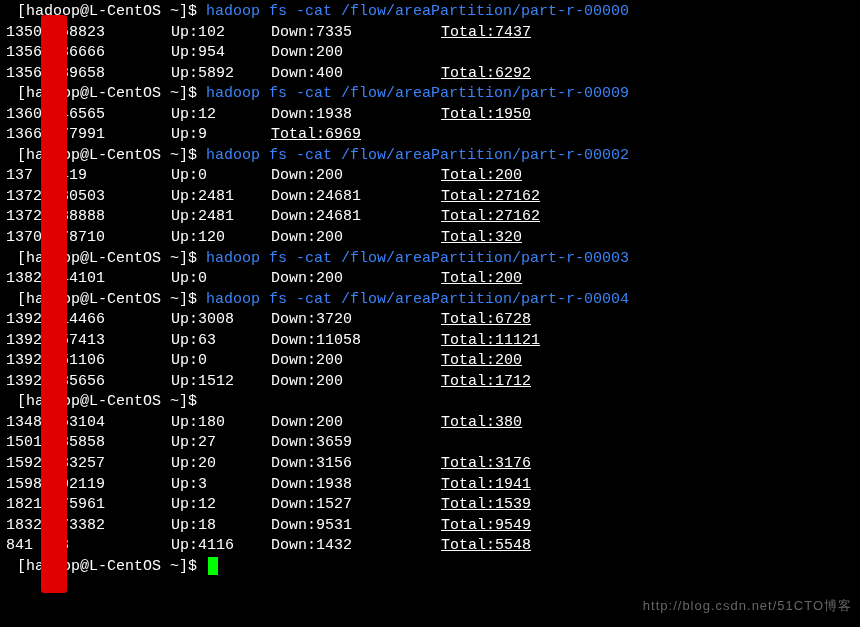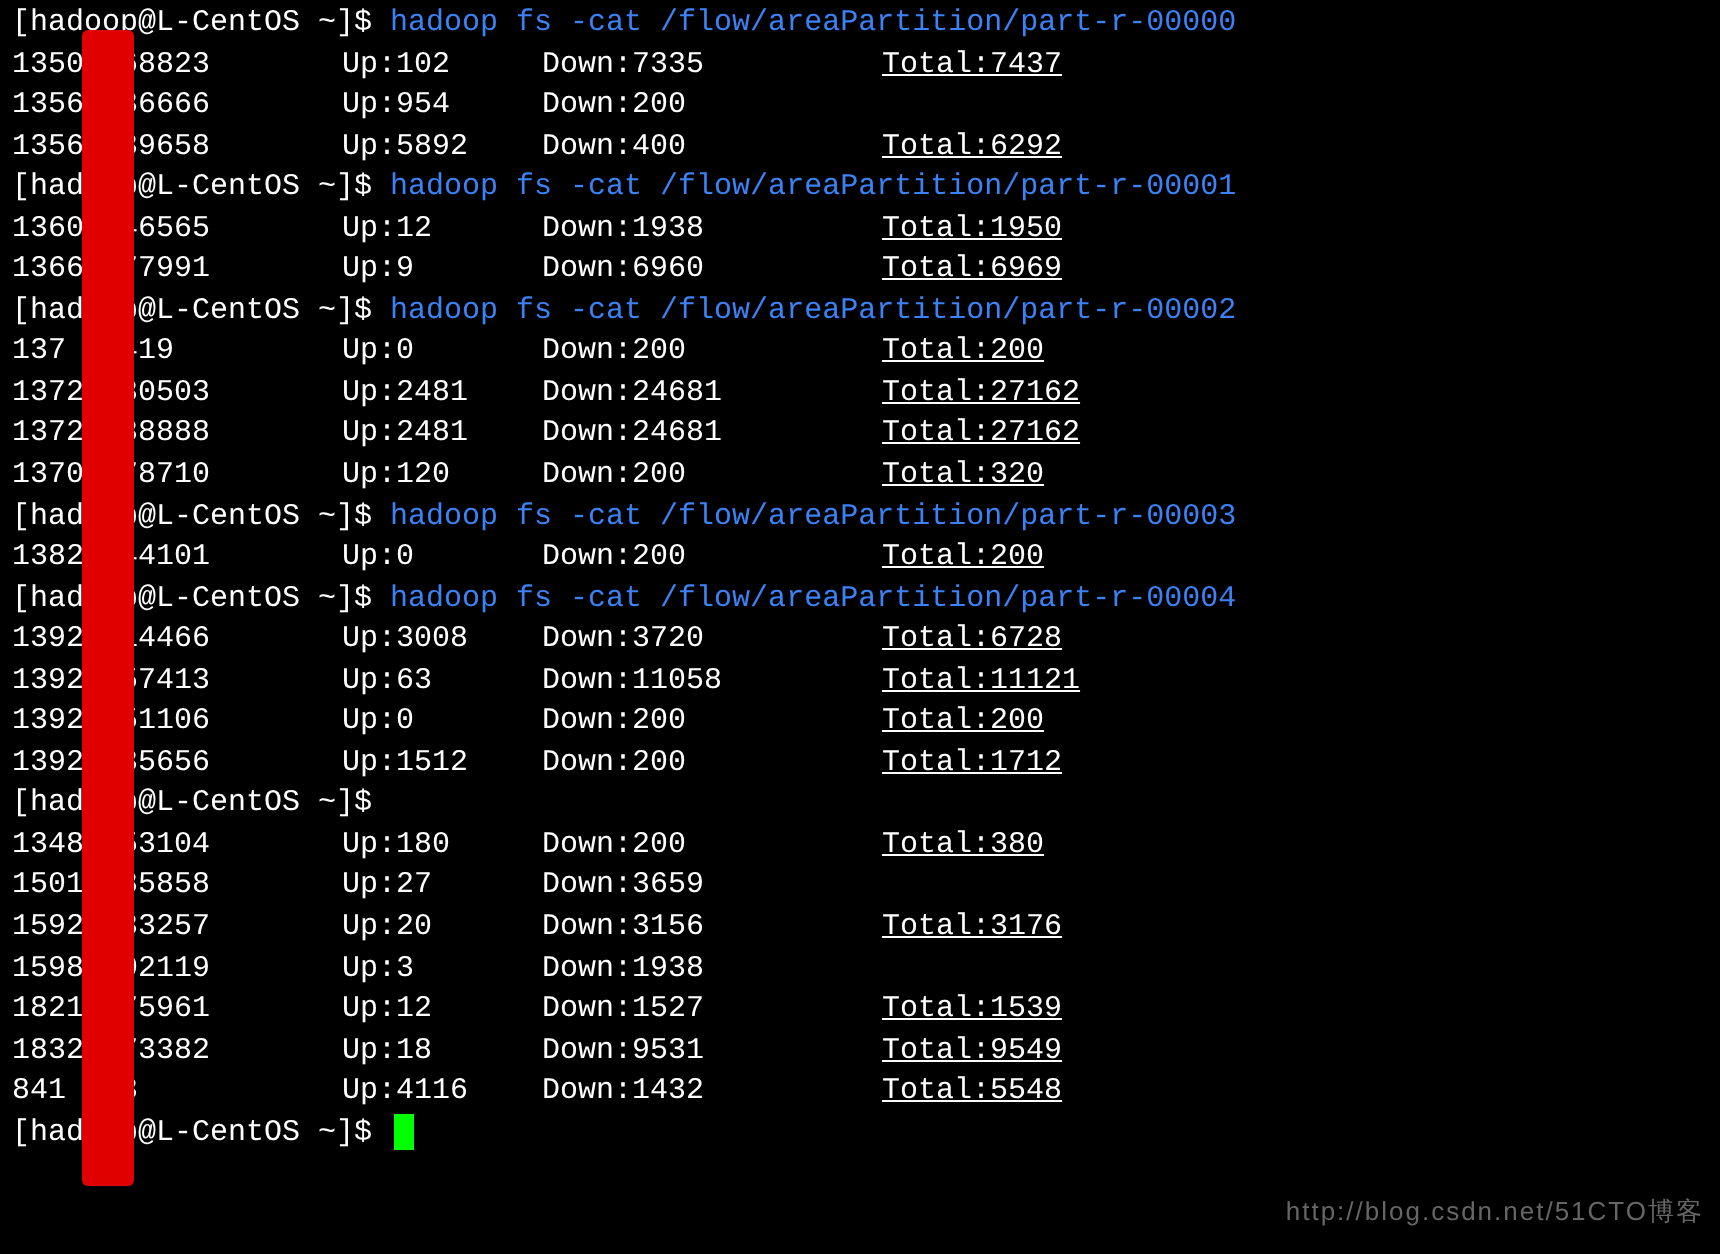--- a/index.html
+++ b/index.html
@@ -18,20 +18,21 @@
       line-height: 1.37;
       position: relative;
       overflow: hidden;
     }
     .line {
       white-space: pre;
       display: flex;
     }
     .prompt {
       color: #fff;
+      margin-left: 11px;
     }
     .command {
       color: #3b82f6;
     }
     .data-row {
       display: flex;
     }
     .col-phone {
       width: 165px;
     }
@@ -89,31 +90,30 @@
       <span class="col-phone">1356 436666</span>
       <span class="col-up">Up:954</span>
       <span class="col-down">Down:200</span>
     </div>
     <div class="data-row">
       <span class="col-phone">1356 439658</span>
       <span class="col-up">Up:5892</span>
       <span class="col-down">Down:400</span>
       <span class="col-total">Total:6292</span>
     </div>
-    <div class="line"><span class="prompt">[hadoop@L-CentOS ~]$ </span><span class="command">hadoop fs -cat /flow/areaPartition/part-r-00001</span></div>
+    <div class="line"><span class="prompt">[hadoop@L-CentOS ~]$ </span><span class="command">hadoop fs -cat /flow/areaPartition/part-r-00009</span></div>
     <div class="data-row">
       <span class="col-phone">1360 846565</span>
       <span class="col-up">Up:12</span>
       <span class="col-down">Down:1938</span>
       <span class="col-total">Total:1950</span>
     </div>
     <div class="data-row">
       <span class="col-phone">1366 577991</span>
       <span class="col-up">Up:9</span>
-      <span class="col-down">Down:6960</span>
       <span class="col-total">Total:6969</span>
     </div>
     <div class="line"><span class="prompt">[hadoop@L-CentOS ~]$ </span><span class="command">hadoop fs -cat /flow/areaPartition/part-r-00002</span></div>
     <div class="data-row">
       <span class="col-phone">137  99419</span>
       <span class="col-up">Up:0</span>
       <span class="col-down">Down:200</span>
       <span class="col-total">Total:200</span>
     </div>
     <div class="data-row">
@@ -181,20 +181,21 @@
     <div class="data-row">
       <span class="col-phone">1592 133257</span>
       <span class="col-up">Up:20</span>
       <span class="col-down">Down:3156</span>
       <span class="col-total">Total:3176</span>
     </div>
     <div class="data-row">
       <span class="col-phone">1598 002119</span>
       <span class="col-up">Up:3</span>
       <span class="col-down">Down:1938</span>
+      <span class="col-total">Total:1941</span>
     </div>
     <div class="data-row">
       <span class="col-phone">1821 575961</span>
       <span class="col-up">Up:12</span>
       <span class="col-down">Down:1527</span>
       <span class="col-total">Total:1539</span>
     </div>
     <div class="data-row">
       <span class="col-phone">1832 173382</span>
       <span class="col-up">Up:18</span>

